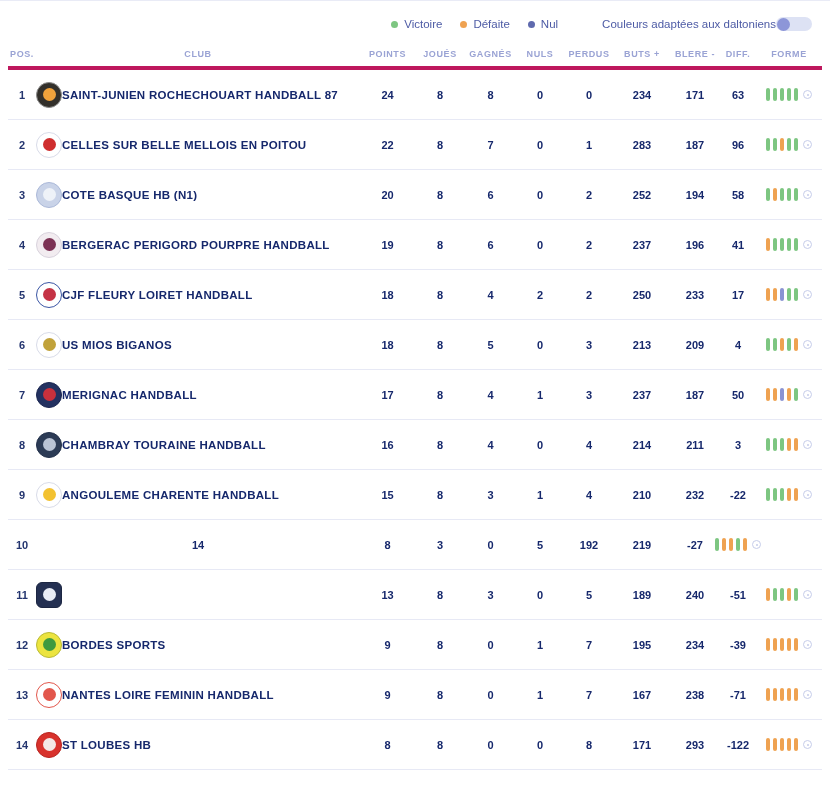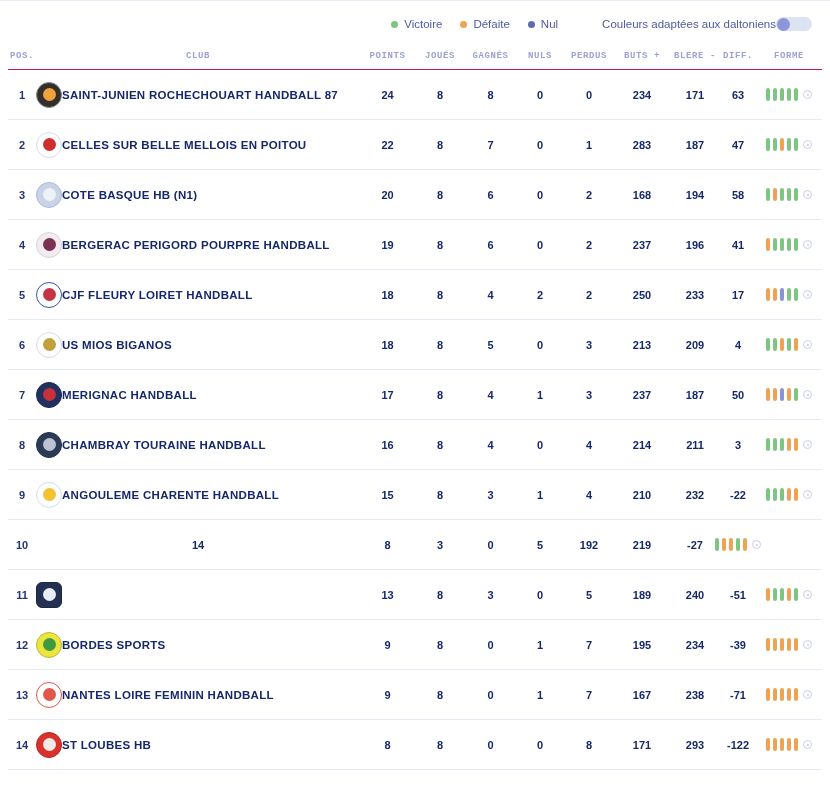--- a/index.html
+++ b/index.html
@@ -25,21 +25,21 @@
   .toggle-knob {
     position:absolute; left:1px; top:0.5px; width:13px; height:13px;
     border-radius:50%; background:#8d96d8;
   }
   .grid {
     display:grid;
     grid-template-columns:28px 324px 55px 50px 51px 48px 50px 56px 50px 36px 66px;
     align-items:center;
     margin:0 8px;
   }
-  .thead { height:28px; border-bottom:1px solid #be185d;font-family:Liberation Mono, monospace; }
+  .thead { height:28px; border-bottom:4px solid #be185d; }
   .th {
     color:#9aa3d4; font-size:9px; font-weight:bold;
     letter-spacing:0.6px; text-align:center;
   }
   .row { height:50px; border-bottom:1px solid #e7e9f5; cursor:pointer; }
   .cell { text-align:center; font-weight:bold; color:#16286c; font-size:11px; }
   .cell.pos { font-weight:600; color:#24356f; }
   .club-cell { display:flex; align-items:center; text-align:left; overflow:hidden; }
   .logo {
     width:26px; height:26px; border-radius:50%; flex:none;
@@ -139,21 +139,21 @@
             </span>
             <span class="club-name">CELLES SUR BELLE MELLOIS EN POITOU</span>
           </div>
           <div class="cell">22</div>
           <div class="cell">8</div>
           <div class="cell">7</div>
           <div class="cell">0</div>
           <div class="cell">1</div>
           <div class="cell">283</div>
           <div class="cell">187</div>
-          <div class="cell">47</div>
+          <div class="cell">96</div>
           <div class="forme-cell">
             <span class="forme-bar" style="background: rgb(125, 198, 129);"></span>
             <span class="forme-bar" style="background: rgb(125, 198, 129);"></span>
             <span class="forme-bar" style="background: rgb(239, 162, 81);"></span>
             <span class="forme-bar" style="background: rgb(125, 198, 129);"></span>
             <span class="forme-bar" style="background: rgb(125, 198, 129);"></span>
             <span class="forme-icon"></span>
           </div>
         </div>
         <div class="grid row">
@@ -162,21 +162,21 @@
             <span class="logo" style="background: rgb(201, 211, 232); border-color: rgb(170, 184, 216);">
               <span class="logo-core" style="background: rgb(238, 242, 248);"></span>
             </span>
             <span class="club-name">COTE BASQUE HB (N1)</span>
           </div>
           <div class="cell">20</div>
           <div class="cell">8</div>
           <div class="cell">6</div>
           <div class="cell">0</div>
           <div class="cell">2</div>
-          <div class="cell">168</div>
+          <div class="cell">252</div>
           <div class="cell">194</div>
           <div class="cell">58</div>
           <div class="forme-cell">
             <span class="forme-bar" style="background: rgb(125, 198, 129);"></span>
             <span class="forme-bar" style="background: rgb(239, 162, 81);"></span>
             <span class="forme-bar" style="background: rgb(125, 198, 129);"></span>
             <span class="forme-bar" style="background: rgb(125, 198, 129);"></span>
             <span class="forme-bar" style="background: rgb(125, 198, 129);"></span>
             <span class="forme-icon"></span>
           </div>

